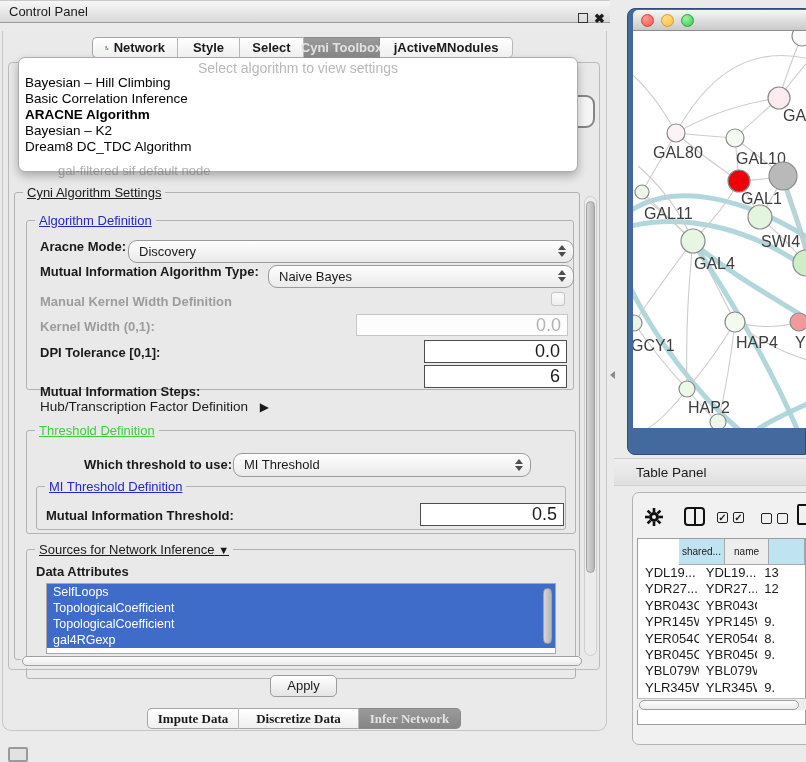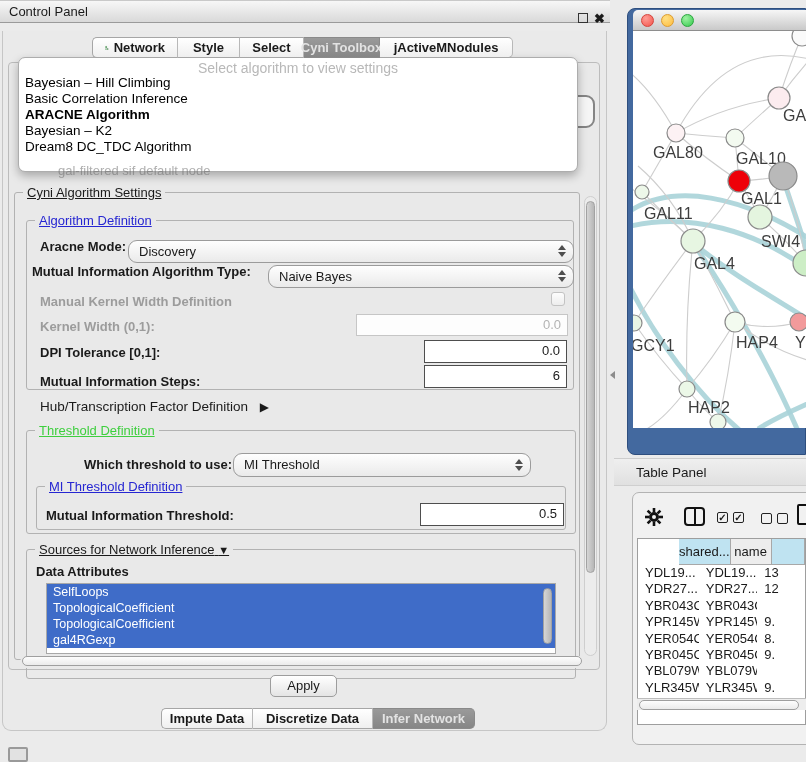--- a/index.html
+++ b/index.html
@@ -83,21 +83,21 @@
     position:absolute; border:1px solid #9b9b9b; border-radius:9px;
     background:linear-gradient(#fefefe,#eaeaea);
     font-size:13px; line-height:21px; padding-left:10px;
   }
   .combo .arrows { position:absolute; right:7px; top:4px; }
   .combo .arrows i { display:block; width:0; height:0; border-left:4px solid transparent; border-right:4px solid transparent; }
   .combo .arrows i.up { border-bottom:5px solid #4e4e4e; margin-bottom:2px; }
   .combo .arrows i.dn { border-top:5px solid #4e4e4e; }
 
   .field {
-    position:absolute; background:#fff; font-size:13px;
+    position:absolute; background:#fff; font-size:18px;
     text-align:right; padding-right:6px;
   }
   .field.en { border:1.5px solid #4e4e4e; }
   .field.dis { border:1px solid #c6c6c6; color:#b3b3b3; background:#fdfdfd; }
 
   .checkbox {
     position:absolute; width:14px; height:14px; border-radius:3px;
     border:1px solid #c3c3c3; background:linear-gradient(#fdfdfd,#ededed);
   }
 
@@ -162,21 +162,21 @@
   }
   .tp-card {
     left:632px; top:492px; width:200px; height:253px;
     background:#f1f1f1; border:1px solid #b3b3b3; border-radius:7px;
   }
   .icon-cols { left:684px; top:507px; width:21px; height:19px; border:2px solid #111; border-radius:4px; }
   .icon-cols i { position:absolute; left:8px; top:0; width:2px; height:15px; background:#111; }
   .cb2 { position:absolute; width:11px; height:11px; border:1.6px solid #222; border-radius:2px; font-size:10px; line-height:9px; font-weight:bold; text-align:center; }
   .icon-doc { left:797px; top:504px; width:14px; height:21px; border:2px solid #111; border-radius:2px; }
   .tbl { left:637px; top:538px; width:169px; border:1px solid #9e9e9e; background:#fff; overflow:hidden; }
-  .tbl-head { display:flex; height:26px; font-size:13px;padding-left:41px; }
+  .tbl-head { display:flex; height:26px; font-size:10px;padding-left:41px; }
   .th { border-right:1px solid #a8a8a8; border-bottom:1px solid #a8a8a8;
         display:flex; align-items:center; justify-content:center; }
   .th.hl { background:#bfe3f1; }
   .th.plain { background:#ededed; }
   .tbl-body { height:159px; overflow:hidden; }
   .tr { display:flex; height:16.4px; font-size:13px; }
   .td { padding-left:7px; white-space:nowrap; overflow:hidden; }
 </style>
 </head>
 <body>
@@ -239,39 +239,39 @@
 
 <span class="lbl" style="left:40px; top:239px;">Aracne Mode:</span>
 <div class="combo" style="left:128px; top:240px; width:446px; height:23px;">
   <span>Discovery</span>
   <span class="arrows">
       <i class="up"></i>
       <i class="dn"></i>
     </span>
 </div>
 
-<span class="lbl" style="left:32px; top:264px;">Mutual Information Algorithm Type:</span>
+<span class="lbl" style="left:40px; top:264px;">Mutual Information Algorithm Type:</span>
 <div class="combo" style="left:268px; top:265px; width:306px; height:23px;">
   <span>Naive Bayes</span>
   <span class="arrows">
       <i class="up"></i>
       <i class="dn"></i>
     </span>
 </div>
 
 <span class="lbl dis" style="left:40px; top:294px;">Manual Kernel Width Definition</span>
 <div class="checkbox" style="left:551px; top:292px;"></div>
 
 <span class="lbl dis" style="left:40px; top:319px;">Kernel Width (0,1):</span>
 <div class="field dis" style="left:356px; top:314px; width:212px; height:22px; line-height:20px;">0.0</div>
 
 <span class="lbl" style="left:40px; top:345px;">DPI Tolerance [0,1]:</span>
 <div class="field en" style="left:424px; top:340px; width:143px; height:23px; line-height:20px;">0.0</div>
 
-<span class="lbl" style="left:40px; top:374px;">Mutual Information Steps:</span>
+<span class="lbl" style="left:40px; top:384px;">Mutual Information Steps:</span>
 <div class="field en" style="left:424px; top:365px; width:143px; height:23px; line-height:20px;">6</div>
 
 <span class="lbl" style="left:40px; top:399px; font-weight:normal; font-size:13.5px;">
   <span>Hub/Transcription Factor Definition</span>
   <span style="margin-left:8px; font-size:12px;">▶</span>
 </span>
 
 <div class="grp" style="left:26px; top:430px; width:550px; height:104px;">
   <span class="grp-lg" style="color:#3ecf3e;">Threshold Definition</span>
 </div>
@@ -312,21 +312,21 @@
 <div class="vscroll" style="left:584px; top:196px; height:460px;">
   <div class="vthumb" style="top:4px; height:372px;"></div>
 </div>
 
 <div class="hscroll" style="left:20px; top:656px; width:568px;">
   <div class="hthumb" style="left:2px; width:560px;"></div>
 </div>
 
 <div class="abs apply-btn">Apply</div>
 
-<div class="abs seg-bar" id="bottom-tab-bar" style="left:161px; top:708px;">
+<div class="abs seg-bar" id="bottom-tab-bar" style="left:147px; top:708px;font-family:Liberation Serif, serif;">
     <div class="seg" style="width: 92px;">Impute Data</div>
     <div class="seg" style="width: 120px;">Discretize Data</div>
     <div class="seg selected" style="width: 102px;">Infer Network</div>
   </div>
 
 <div class="abs mini-dock"></div>
 <div class="abs split-arrow"></div>
 
 <div class="abs net-frame"></div>
 <div class="abs net-titlebar">

